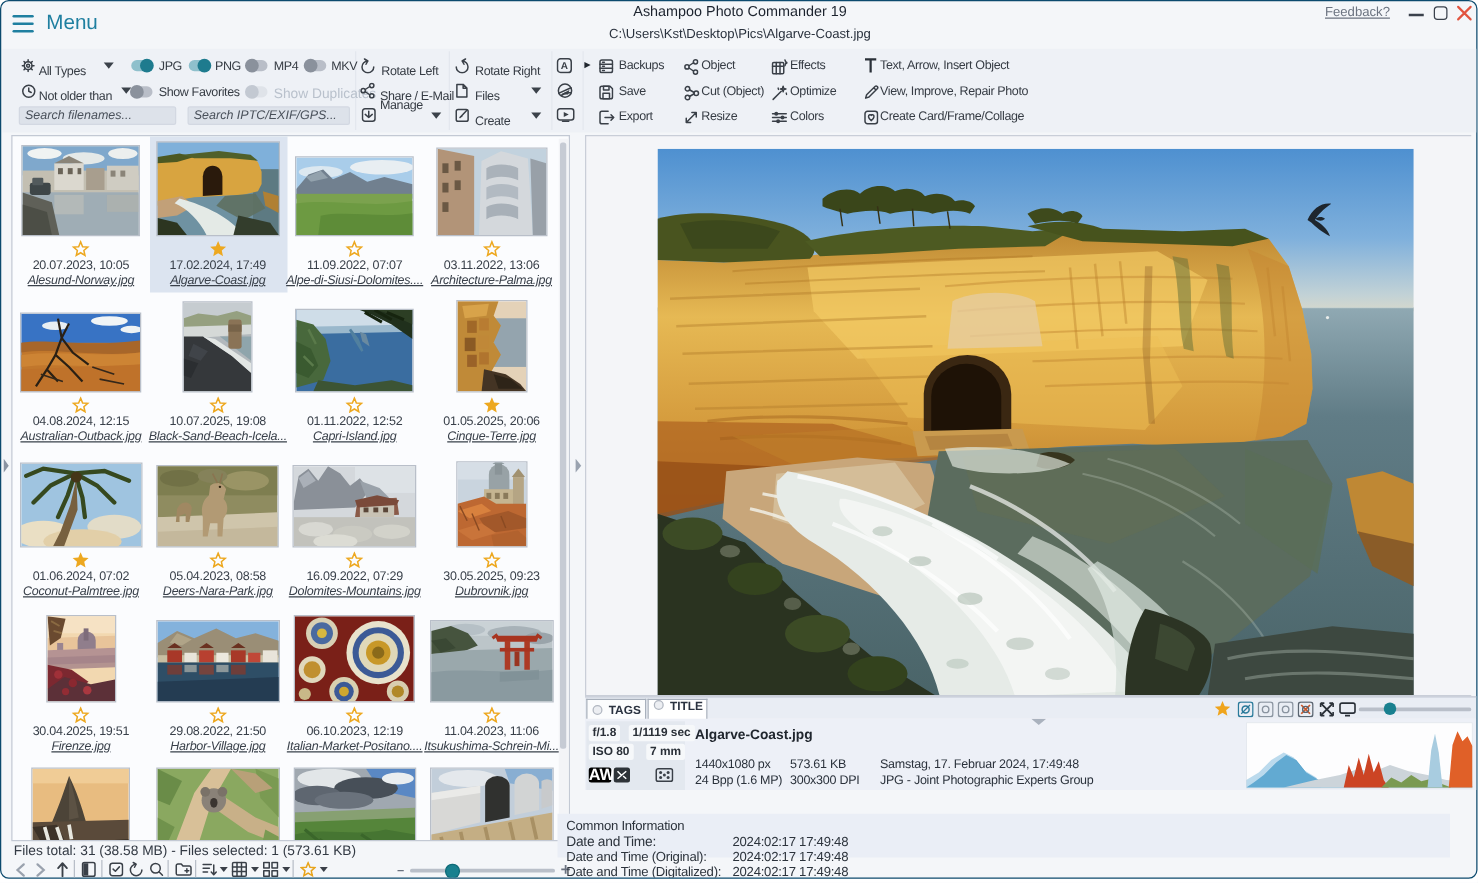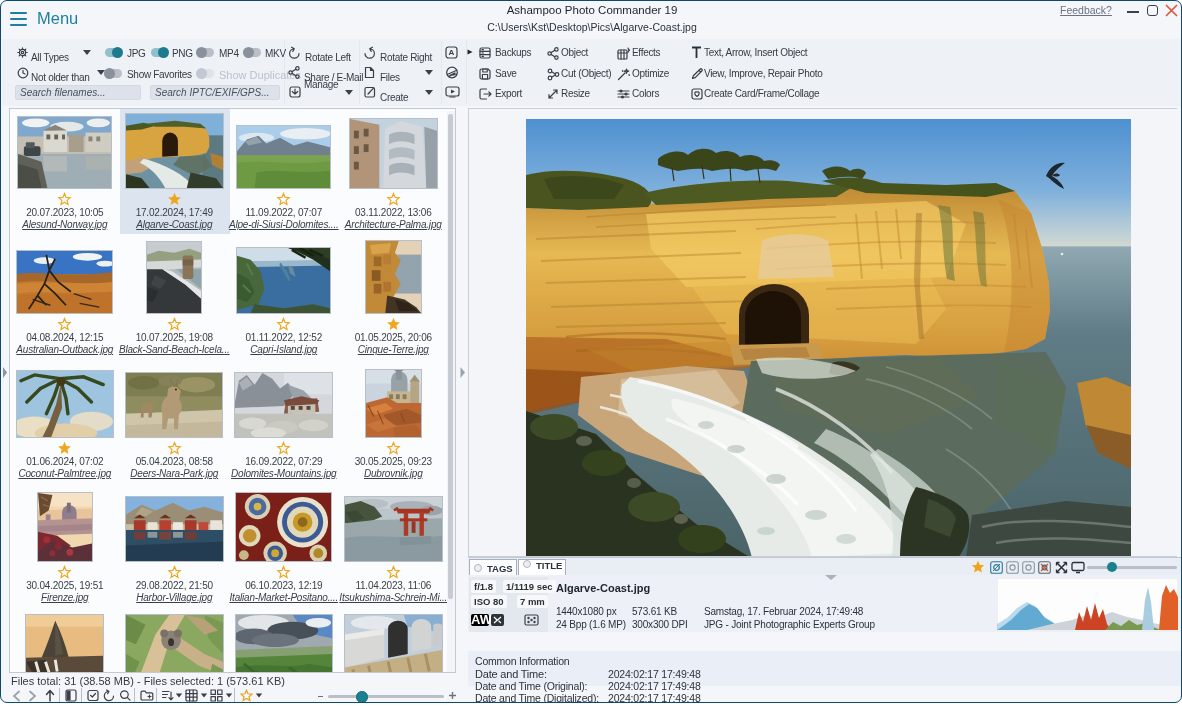--- a/index.html
+++ b/index.html
@@ -862,21 +862,21 @@
 <path d="M0 46 L10 40 L20 30 L30 24 L38 28 L46 38 L56 44 L60 52 L0 52 Z" fill="#7ab8dc" opacity="0.5"></path>
 <path d="M30 52 L55 46 L75 42 L90 37 L100 40 L115 34 L130 39 L145 42 L160 46 L181 47 L181 52 Z" fill="#ccd4da"></path>
 <path d="M78 52 L82 34 L86 44 L90 28 L94 42 L98 25 L102 40 L106 31 L110 46 L114 52 Z" fill="#cc4424"></path>
 <path d="M108 52 L116 44 L124 48 L132 42 L140 47 L148 45 L156 49 L164 52 Z" fill="#7a9a52"></path>
 <path d="M145 52 L148 22 L151 9 L154 24 L157 52 Z" fill="#a8cce0"></path>
 <path d="M162 52 L165 18 L169 7 L173 15 L177 11 L181 19 L181 52 L162 52 Z" fill="#e06028"></path>
 </svg>
     </div>
 
 
-<div class="a" id="exifcontent" style="left:467px;top:650px;width:714px;height:35px;background:#eaeef6;">
+<div class="a" id="exifcontent" style="left:445px;top:650px;width:714px;height:35px;background:#eaeef6;">
       <div class="a" style="left:7px;top:4px;font-size:10.5px;letter-spacing:-0.2px;color:#2c333c;">Common Information</div>
       <div class="a" style="left:7px;top:17px;font-size:11px;letter-spacing:-0.2px;color:#2c333c;">Date and Time:</div>
       <div class="a" style="left:140px;top:17px;font-size:10.5px;letter-spacing:-0.2px;color:#2c333c;">2024:02:17 17:49:48</div>
       <div class="a" style="left:7px;top:29px;font-size:10.5px;letter-spacing:-0.2px;color:#2c333c;">Date and Time (Original):</div>
       <div class="a" style="left:140px;top:29px;font-size:10.5px;letter-spacing:-0.2px;color:#2c333c;">2024:02:17 17:49:48</div>
       <div class="a" style="left:7px;top:41px;font-size:10.5px;letter-spacing:-0.2px;color:#2c333c;">Date and Time (Digitalized):</div>
       <div class="a" style="left:140px;top:41px;font-size:10.5px;letter-spacing:-0.2px;color:#2c333c;">2024:02:17 17:49:48</div>
     </div>
 </div>
 

